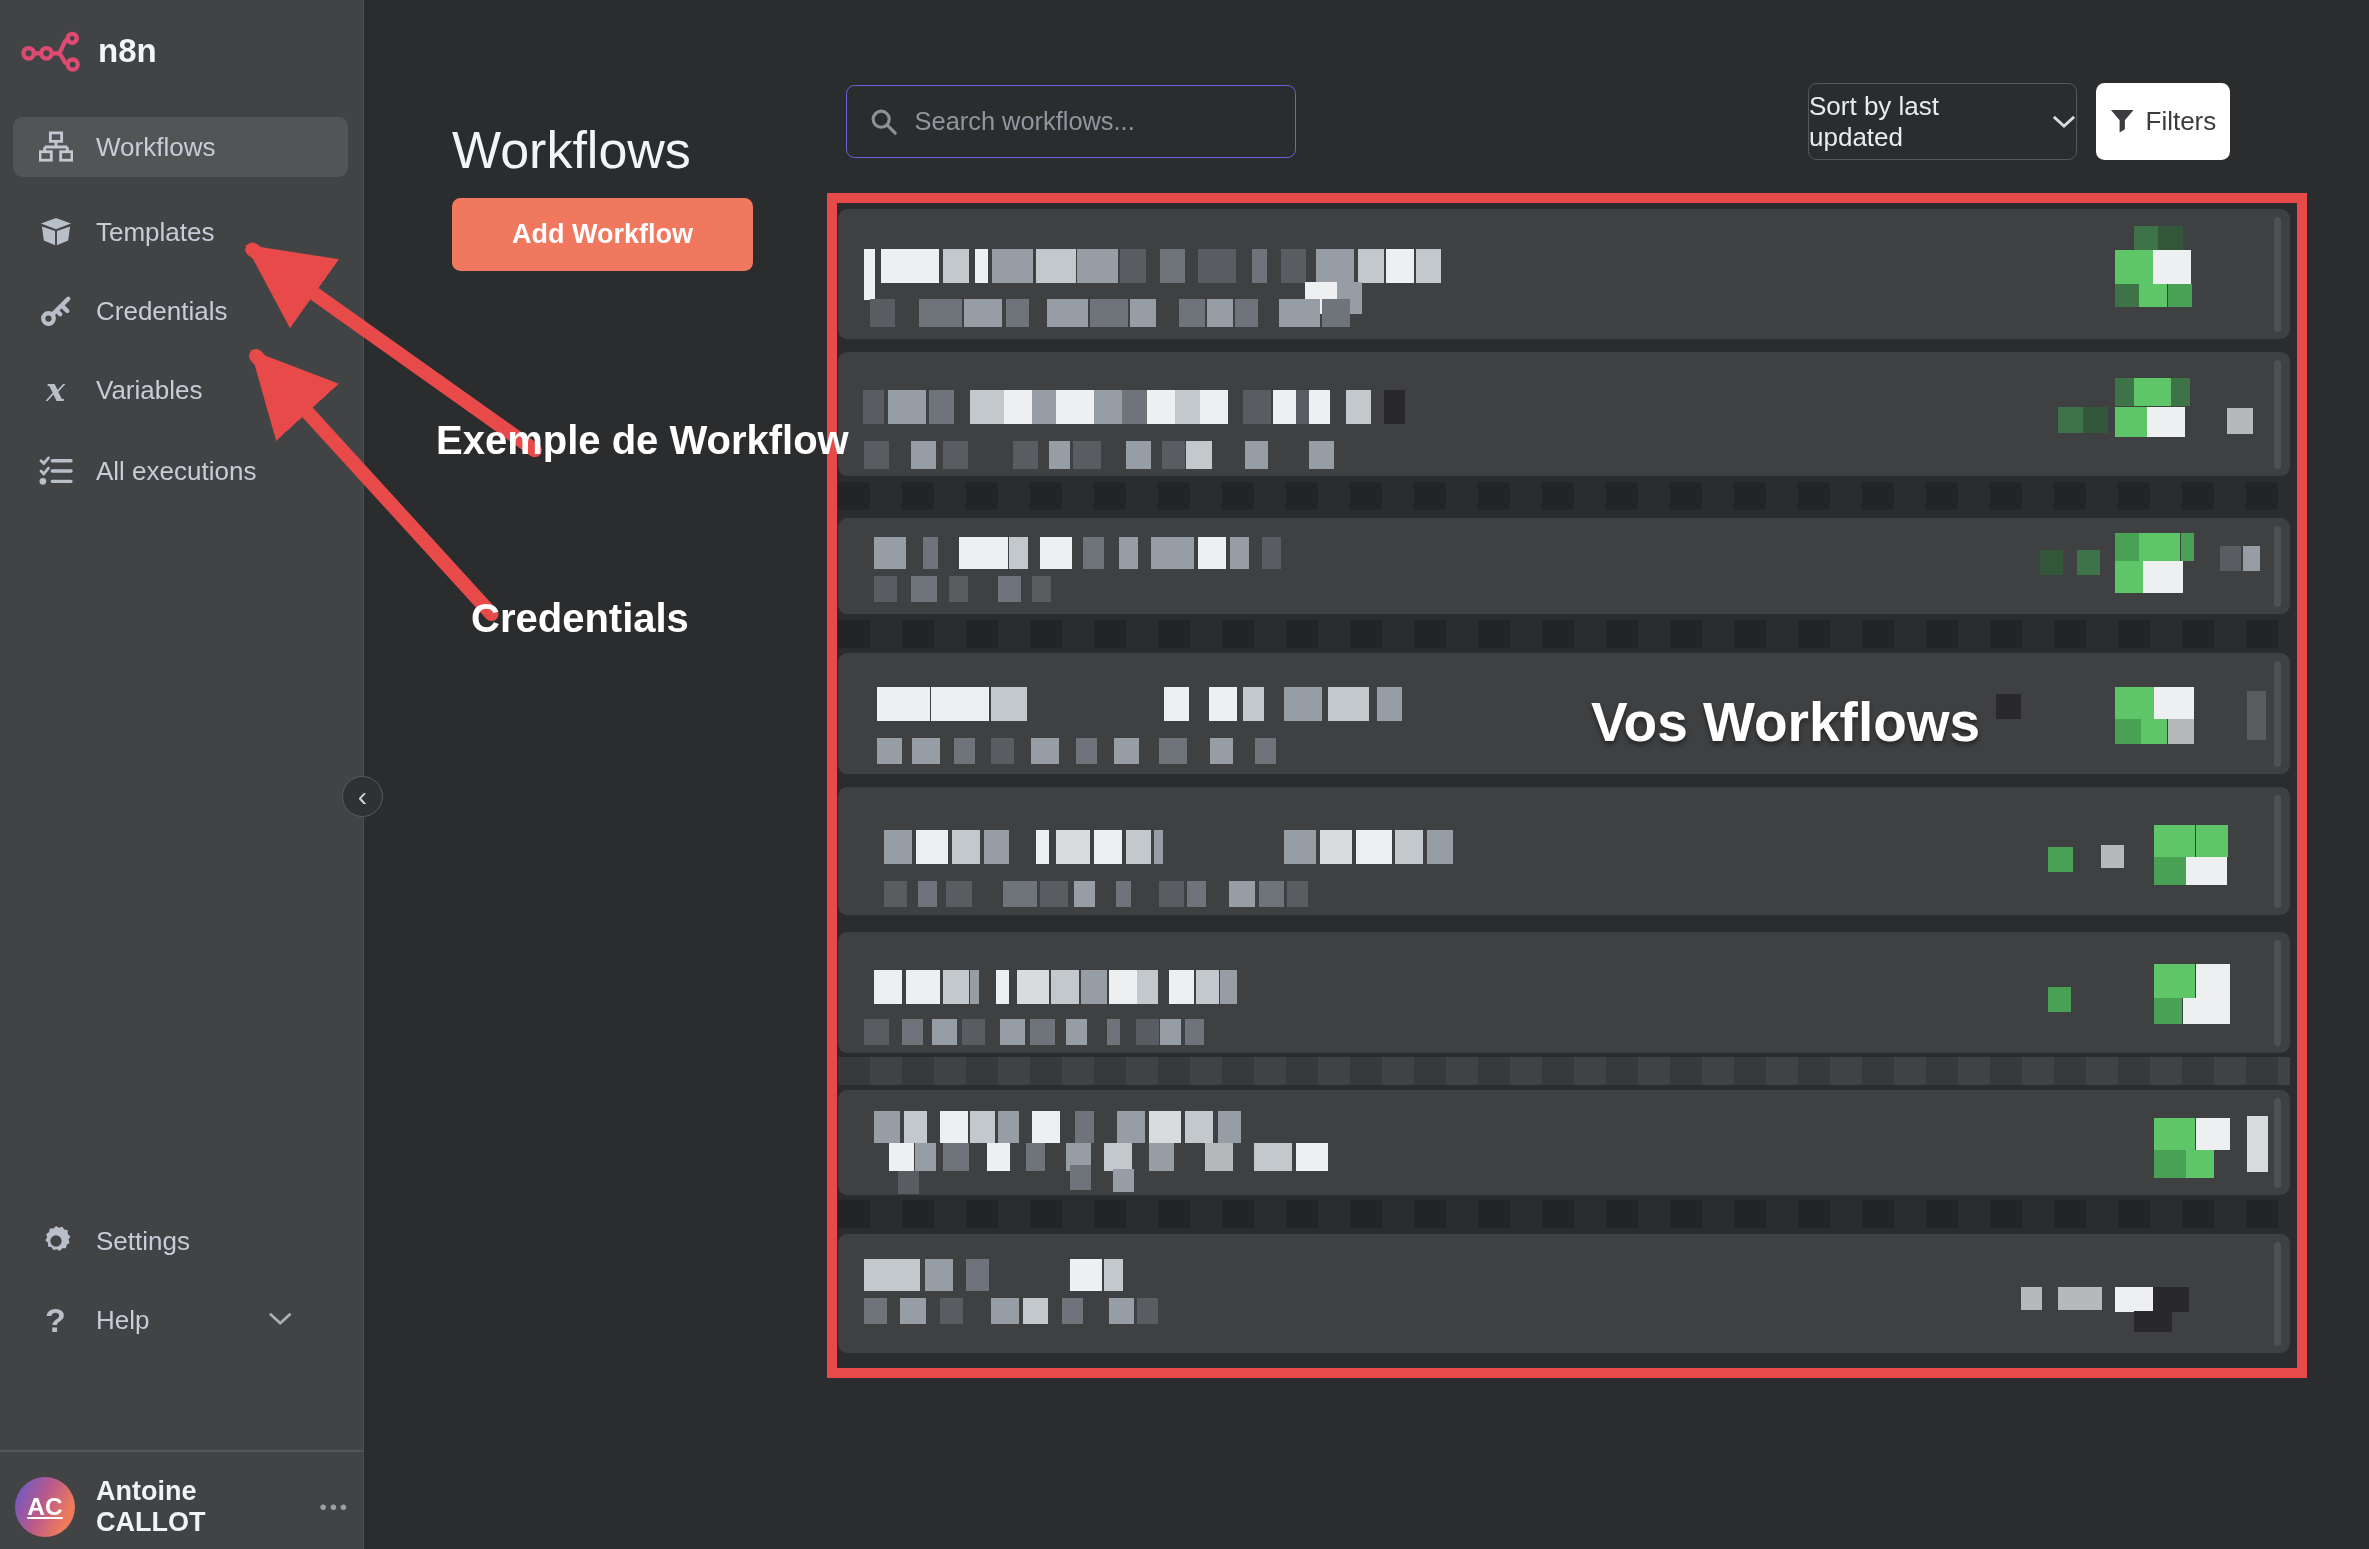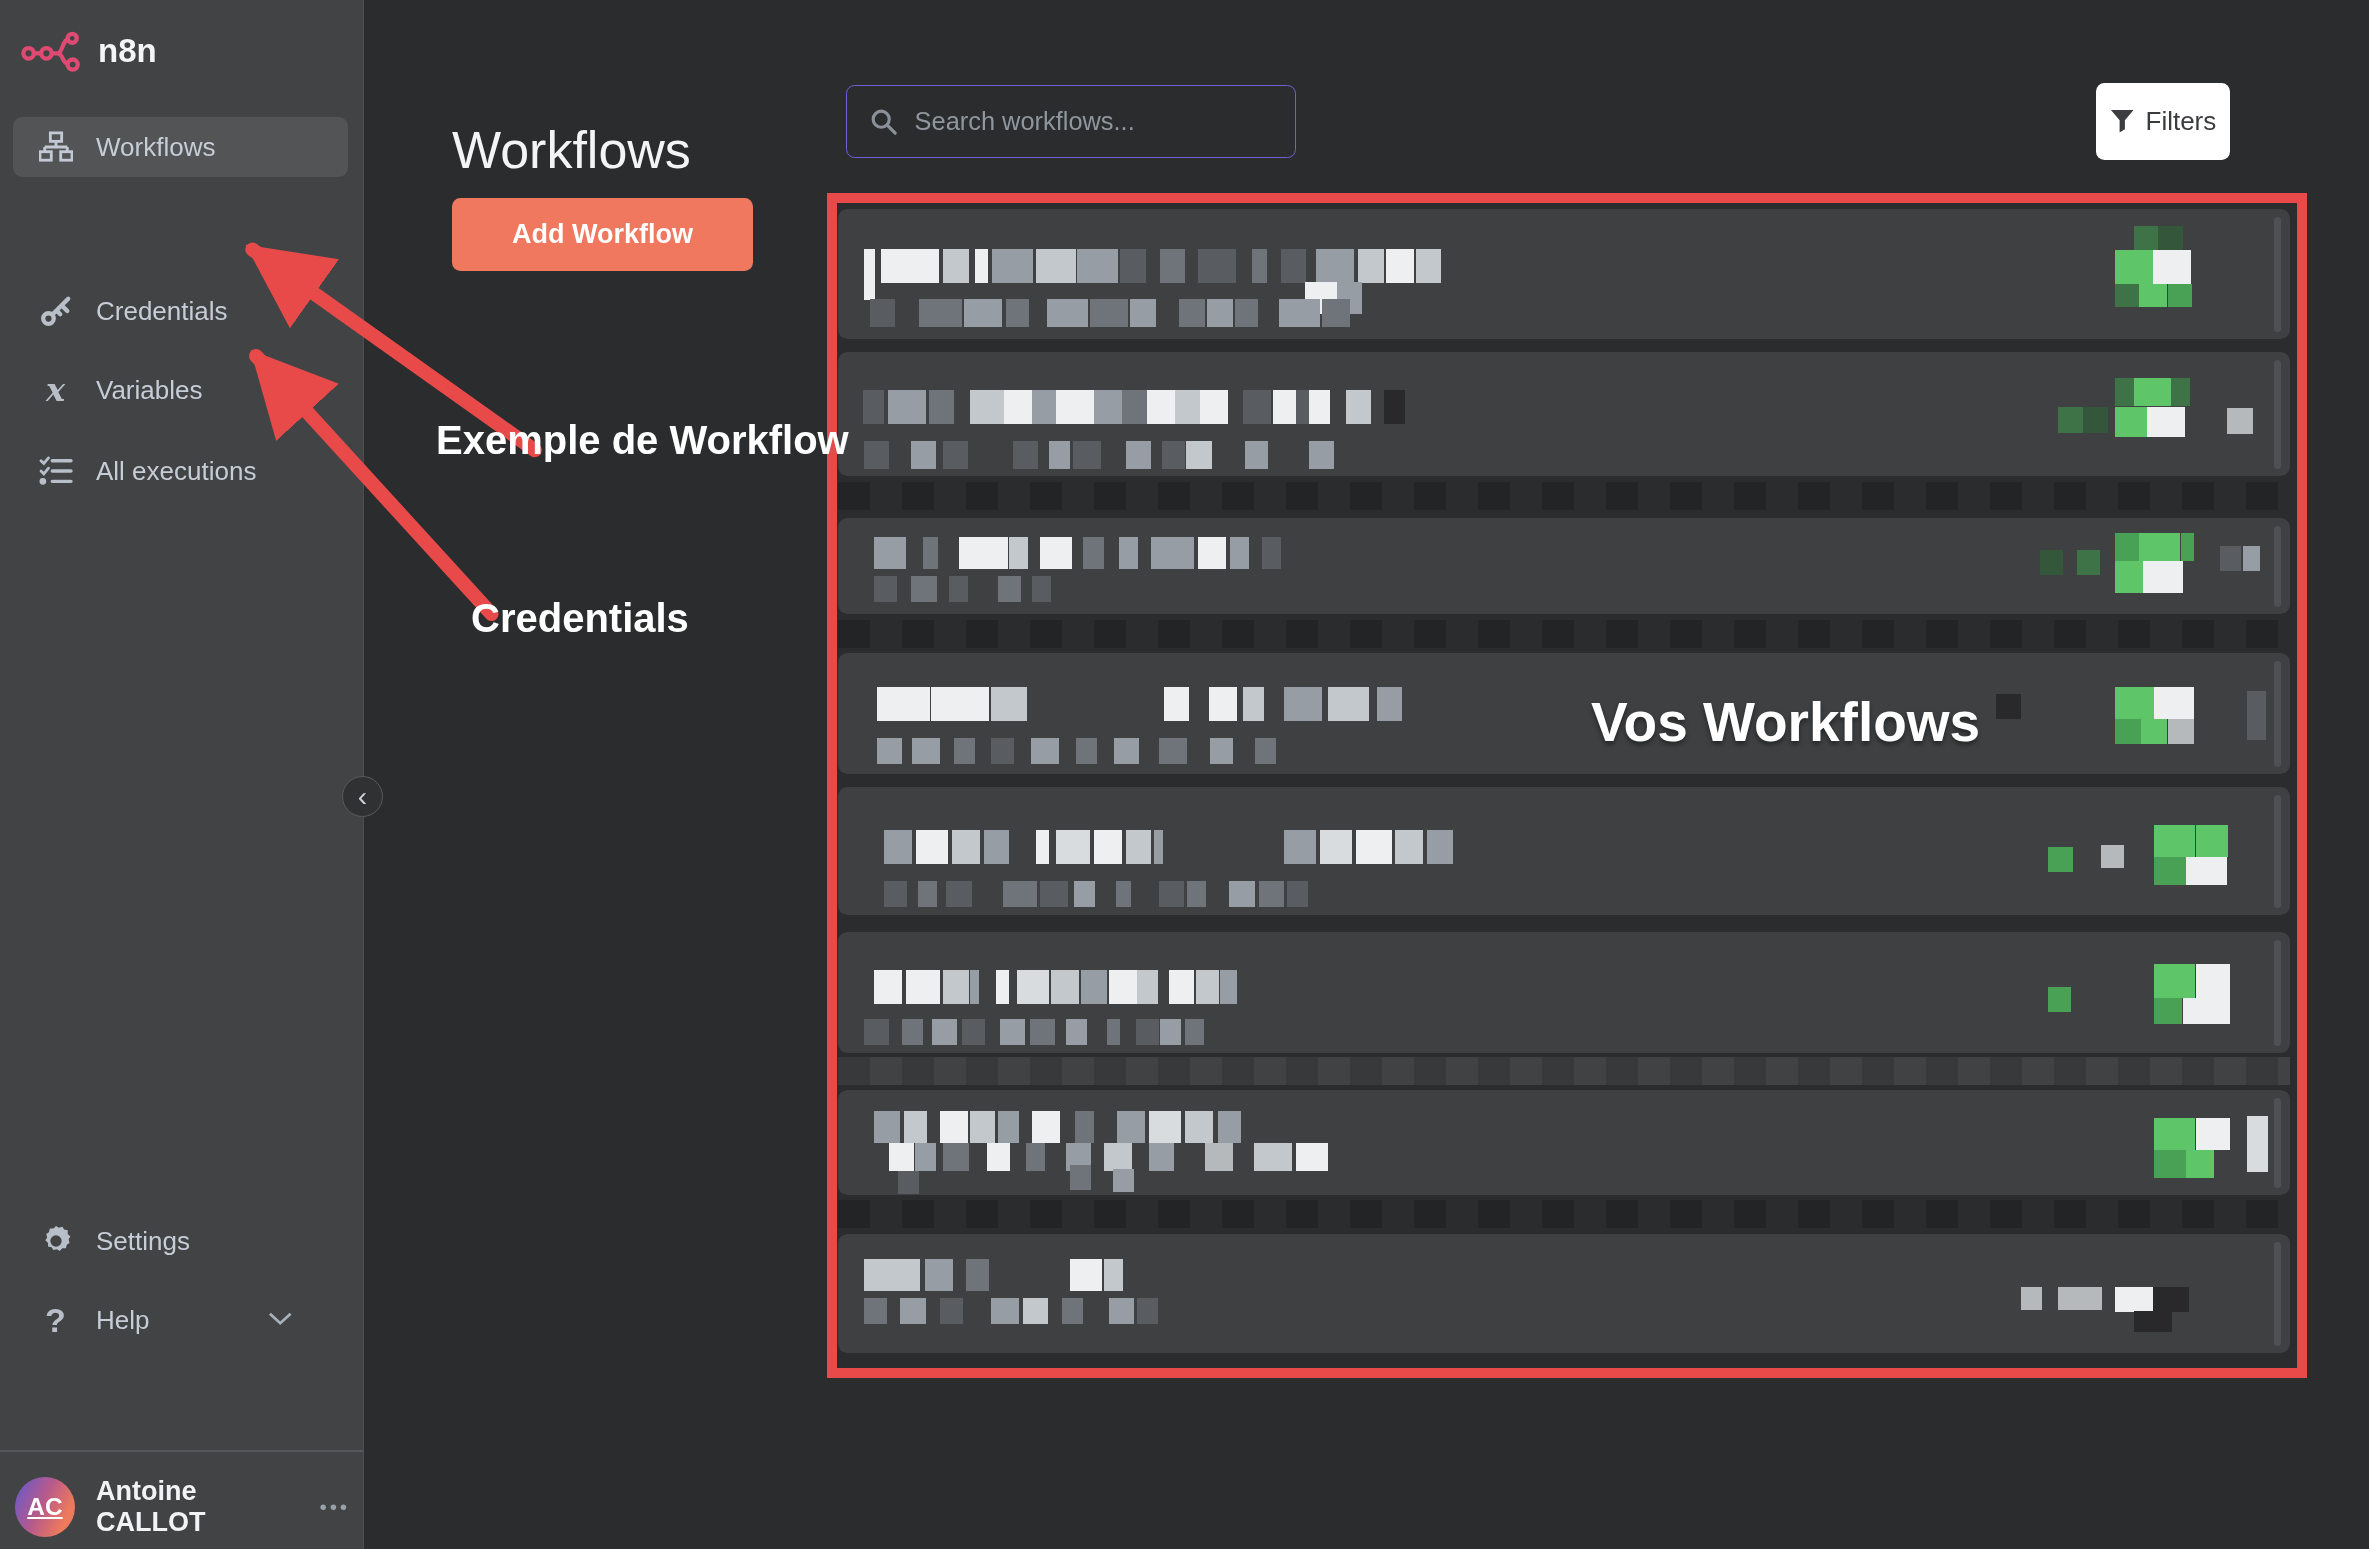--- a/index.html
+++ b/index.html
@@ -339,20 +339,30 @@
         <svg width="34" height="32" viewBox="0 0 36 34" fill="none" stroke="#c3c9d3" stroke-width="3">
           <rect x="12" y="2" width="12" height="9"></rect>
             <path d="M18 11 v6 M6 17 h24 M6 17 v5 M30 17 v5"></path>
           <rect x="1" y="22" width="12" height="9"></rect>
             <rect x="23" y="22" width="12" height="9"></rect>
         </svg>
       </span>
       <span class="sb-label">Workflows</span>
     </div>
 
+    <div class="sb-item" style="top:202px;">
+      <span class="sb-ico">
+        <svg width="34" height="30" viewBox="0 0 36 32" fill="#b9bfc9">
+          <path d="M2 7 L18 1 L34 7 L18 13 Z"></path>
+            <path d="M3 10 L17 15 V30 L5 25 Z"></path>
+            <path d="M33 10 L19 15 V30 L31 25 Z"></path>
+        </svg>
+      </span>
+      <span class="sb-label">Templates</span>
+    </div>
 
     <div class="sb-item" style="top:281px;">
       <span class="sb-ico">
         <svg width="32" height="32" viewBox="0 0 34 34" fill="none" stroke="#b9bfc9" stroke-width="4.6" stroke-linecap="round">
           <circle cx="9" cy="25" r="5.6"></circle>
             <path d="M13.5 20.5 L30 4 M23 11 l6 6 M17.5 16.5 l4 4"></path>
         </svg>
       </span>
       <span class="sb-label">Credentials</span>
     </div>
@@ -411,20 +421,26 @@
   <div class="search-box">
     <span class="search-ico">
       <svg width="28" height="28" viewBox="0 0 30 30" fill="none" stroke="#8b9199" stroke-width="3.4">
           <circle cx="12" cy="12" r="8.6"></circle>
           <path d="M19 19 L27 27" stroke-linecap="round"></path>
         </svg>
     </span>
     <input type="text" value="" placeholder="Search workflows..." style="">
   </div>
 
+  <div class="sort-box">
+    <span>Sort by last updated</span>
+    <svg width="24.5" height="15" viewBox="0 0 26 16" fill="none" stroke="#d7dade" stroke-width="3">
+        <path d="M2 3 L13 13 L24 3"></path>
+      </svg>
+  </div>
 
   <div class="filters-btn">
     <svg width="24.5" height="24.5" viewBox="0 0 26 26" fill="#3b3d40">
         <path d="M1 1 h24 l-9.2 11 v9.5 l-5.6 3.5 v-13 Z"></path>
       </svg>
     <span>Filters</span>
   </div>
 
   <button class="add-btn">Add Workflow</button>
 

